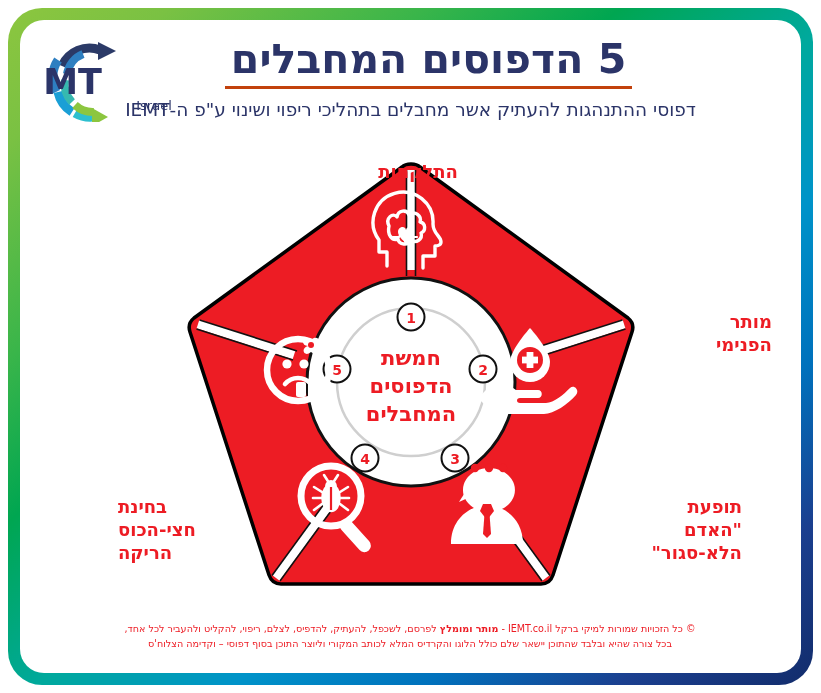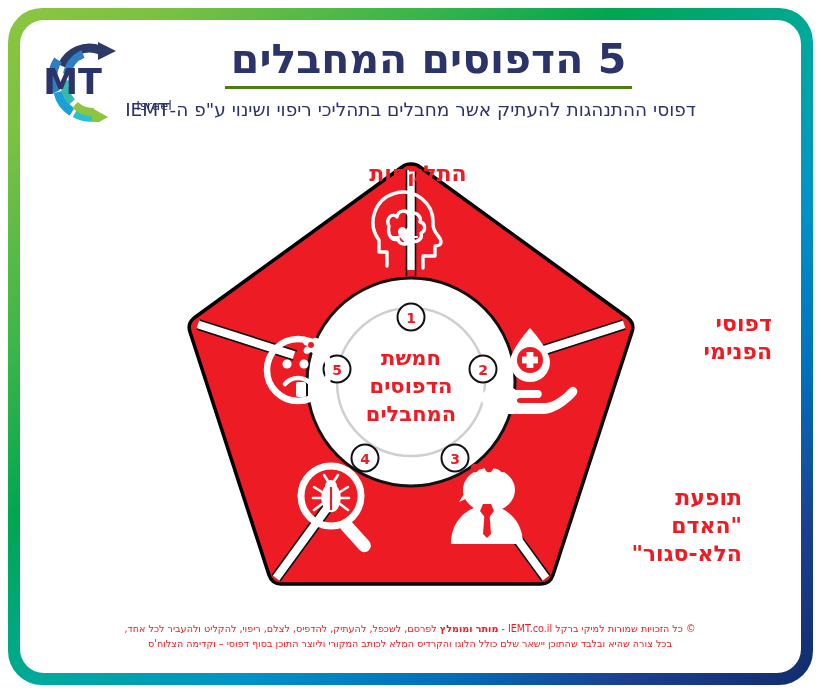--- a/index.html
+++ b/index.html
@@ -70,21 +70,21 @@
     text-align: center;
     pointer-events: none;
   }
   .title {
     font-size: 41px;
     font-weight: 700;
     color: #2b3468;
     letter-spacing: 0px;
     line-height: 1.15;
     display: inline-block;
-    border-bottom: 3px solid #4d7c0f;
+    border-bottom: 3px solid #c2410c;
     padding: 0 6px 3px 6px;
     margin-left: 36px;
   }
   .subtitle {
     margin-top: 9px;
     font-size: 18.5px;
     font-weight: 400;
     color: #2b3468;
     line-height: 1.25;
   }
@@ -97,28 +97,28 @@
     width: 470px;
     height: 440px;
   }
   .diagram svg { display: block; }
 
   
   .plabel {
     position: absolute;
     color: #ed1c24;
     font-weight: 700;
-    font-size: 22px;
+    font-size: 18px;
     line-height: 1.28;
     text-align: center;
     white-space: pre-line;
   }
   .lbl-top    { left: 318px; top: 160px; width: 200px; }
   .lbl-right  { left: 592px; top: 310px; width: 180px; text-align: right; }
-  .lbl-bright { left: 552px; top: 484px; width: 190px; text-align: right; }
+  .lbl-bright { left: 552px; top: 495px; width: 190px; text-align: right; }
   .lbl-bleft  { left: 118px; top: 495px; width: 170px; text-align: left; }
   .lbl-left   { left: 92px;  top: 320px; width: 140px; text-align: left; }
 
   
   .footer {
     position: absolute;
     left: 60px;
     top: 622px;
     width: 700px;
     text-align: center;
@@ -316,25 +316,28 @@
         <g fill="#ffffff" transform="translate(14,18)">
           <rect x="-16" y="-8" width="10" height="15" rx="2"></rect>
           <path d="M-4 -8 L-4 6 C-4 9 -2 12 1 13 L5 14 C8 15 10 13 9 10 L7 4 L17 4
                    C20 4 22 2 21 -1 L18 -9 C17 -12 15 -13 12 -13 L-1 -13 C-3 -13 -4 -11 -4 -8 Z"></path>
         </g>
       </g>
     </svg>
   </div>
 
   <div class="plabel lbl-top">התלקחות</div>
-  <div class="plabel lbl-right">דפוסי
+  <div class="plabel lbl-right">מותר
 הפנימי</div>
   <div class="plabel lbl-bright">תופעת
 "האדם
 הלא-סגור"</div>
+  <div class="plabel lbl-bleft">בחינת
+חצי-הכוס
+הריקה</div>
 
   <div class="footer">
     <div>
       <span>© כל הזכויות שמורות למיקי ברקל </span><span class="ltr">IEMT.co.il</span><span> - </span><b>מותר ומומלץ</b><span> לפרסם, לשכפל, להעתיק, להדפיס, לצלם, ריפוי, להקליט ולהעביר לכל אחד,</span>
     </div>
     <div>בכל צורה שהיא ובלבד שהתוכן יישאר שלם כולל הלוגו והקרדיס המלא לכותב המקורי וליוצר התוכן בסוף דפוסי – וקדימה הצלוח'ס</div>
   </div>
 
 </div>
 

